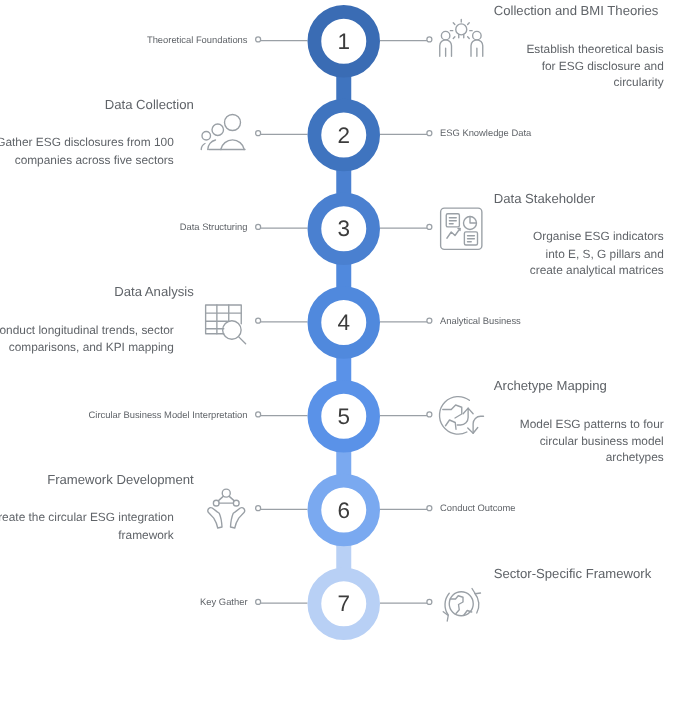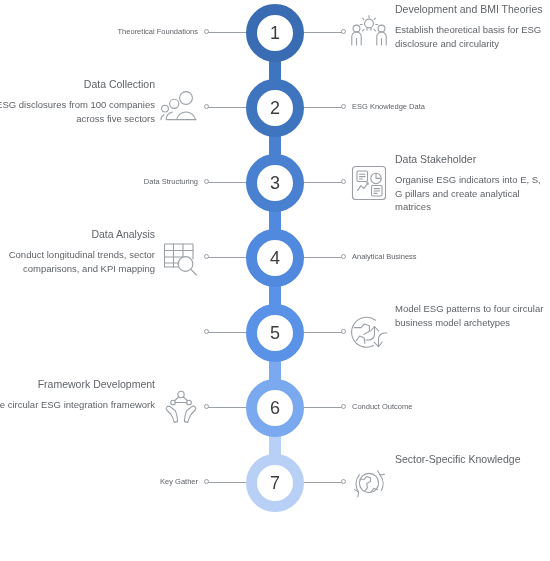--- a/index.html
+++ b/index.html
@@ -107,21 +107,22 @@
     color:#5f6368;
     line-height:15px;
     margin:0 0 6px 0;
     white-space:nowrap;
   }
   .content.left .c-title{white-space:nowrap;}
   .c-desc{
     font-size:9.5px;
     color:#5f6368;
     line-height:13.5px;
-    margin:0;
+    margin:16px;
+    text-align:right;
   }
 </style>
 </head>
 <body>
 
 <div id="stage">
     <div class="spine-bar" style="top: 60px; height: 21px; background: rgb(63, 116, 191);"></div>
     <div class="spine-bar" style="top: 135px; height: 21px; background: rgb(74, 128, 208);"></div>
     <div class="spine-bar" style="top: 210px; height: 21px; background: rgb(80, 137, 221);"></div>
     <div class="spine-bar" style="top: 285px; height: 21px; background: rgb(90, 146, 232);"></div>
@@ -141,21 +142,21 @@
     <circle cx="21" cy="11.5" r="4.4"></circle>
     <path d="M19 15.6 L19 18.2 M23 15.6 L23 18.2"></path>
     <path d="M21 3.6 L21 5.6 M14.6 6.2 L15.9 7.6 M27.4 6.2 L26.1 7.6 M12.3 12.5 L14.2 12.5 M29.7 12.5 L27.8 12.5 M14.6 18.8 L15.9 17.4 M27.4 18.8 L26.1 17.4"></path>
     <circle cx="8.5" cy="16.5" r="3.4"></circle>
     <path d="M3.8 33 L3.8 24.6 a4.7 4.7 0 0 1 9.4 0 L13.2 33 M8.5 26.5 L8.5 33"></path>
     <circle cx="33.5" cy="16.5" r="3.4"></circle>
     <path d="M28.8 33 L28.8 24.6 a4.7 4.7 0 0 1 9.4 0 L38.2 33 M33.5 26.5 L33.5 33"></path>
   </svg>
       </div>
       <div class="content right">
-        <p class="c-title">Development and BMI Theories</p>
+        <p class="c-title">Collection and BMI Theories</p>
         <p class="c-desc">Establish theoretical basis for ESG disclosure and circularity</p>
       </div>
     </div>
     <div class="step" style="top: 79px;">
       <div class="conn left"></div>
       <div class="dot left"></div>
       <div class="conn right"></div>
       <div class="dot right"></div>
       <div class="node" style="border-color: rgb(63, 116, 191);">
         <span class="node-num">2</span>
@@ -228,32 +229,34 @@
       </div>
     </div>
     <div class="step" style="top: 304px;">
       <div class="conn right"></div>
       <div class="dot right"></div>
       <div class="conn left"></div>
       <div class="dot left"></div>
       <div class="node" style="border-color: rgb(90, 146, 232);">
         <span class="node-num">5</span>
       </div>
+      <div class="tag left">Circular Business Model Interpretation</div>
       <div class="icon right">
         <svg viewBox="0 0 42 42" fill="none" stroke="#9aa0a6" stroke-width="1.1" stroke-linecap="round" stroke-linejoin="round">
     <path d="M27.5 8.2 A15 15 0 1 0 25.5 33.6"></path>
     <path d="M6.2 15.6 L13 15.6 L16.5 12 L21.4 13.8 L21.4 19.2 L16 22.4"></path>
     <path d="M8.4 28.6 L11.6 24 L16.2 26 L16.8 31.4"></path>
     <path d="M22.5 19 L26.5 14.5 L30.5 19"></path>
     <path d="M26.5 14.5 L26.5 22 a6 6 0 0 1 -6 6 L17.8 28"></path>
     <path d="M34.2 30 L30.5 34.6 L26.2 30.4"></path>
     <path d="M30.5 34.6 L30.5 27 a6 6 0 0 1 6 -6 L38.8 21"></path>
   </svg>
       </div>
       <div class="content right">
+        <p class="c-title">Archetype Mapping</p>
         <p class="c-desc">Model ESG patterns to four circular business model archetypes</p>
       </div>
     </div>
     <div class="step" style="top: 379px;">
       <div class="conn left"></div>
       <div class="dot left"></div>
       <div class="conn right"></div>
       <div class="dot right"></div>
       <div class="node" style="border-color: rgb(122, 169, 240);">
         <span class="node-num">6</span>
@@ -288,16 +291,16 @@
     <circle cx="21" cy="21" r="9.6"></circle>
     <path d="M12.2 17.2 L16.4 17.2 L18.6 14.6 L22.4 15.8 L22.4 19.6 L18.8 21.6 L19.4 25.8 L16.8 28.8"></path>
     <path d="M23 30.2 L25.8 26.4 L29.4 27.6"></path>
     <path d="M29.6 8.8 L32.2 13 L36.4 12.4"></path>
     <path d="M31.8 12.6 A14.2 14.2 0 0 1 33.4 28.4"></path>
     <path d="M10.6 30 A14.2 14.2 0 0 1 11.4 12.6"></path>
     <path d="M6.6 27.4 L10.6 30.4 L9.8 34.8"></path>
   </svg>
       </div>
       <div class="content right">
-        <p class="c-title">Sector-Specific Knowledge</p>
+        <p class="c-title">Sector-Specific Framework</p>
       </div>
     </div>
   </div>
 
 </body></html>

